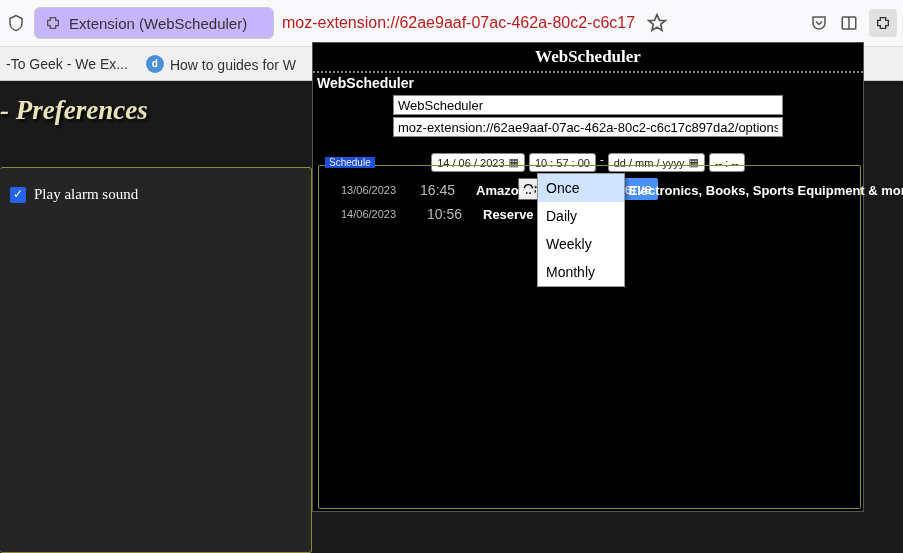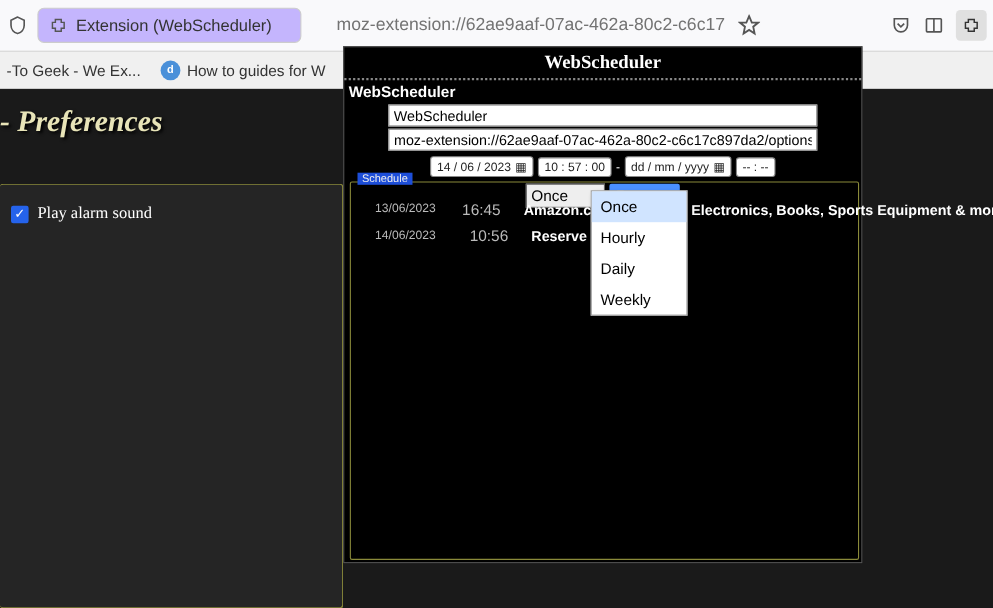--- a/index.html
+++ b/index.html
@@ -1,49 +1,49 @@
 <!DOCTYPE html>
 <html><head>
 <meta charset="utf-8">
 <style>
 * { box-sizing: border-box; margin: 0; padding: 0; }
 body { width: 903px; height: 553px; background: #1a1a1a; font-family: -apple-system, Arial, sans-serif; overflow: hidden; position: relative; }
 
 
 .toolbar { height: 47px; background: #f9f9fb; display: flex; align-items: center; padding: 0 6px; gap: 8px; border-bottom: 1px solid #ddd; }
 .addr-box { flex: 0 0 240px; height: 32px; background: #c4b5fd; border: 1px solid #ccc; border-radius: 6px; display: flex; align-items: center; padding: 0 8px; gap: 6px; font-size: 15px; color: #333; }
-.addr-url { font-size: 16px; color: #737373; margin-left: 24px; }
+.addr-url { font-size: 16px; color: #b91c1c; }
 .toolbar-icons { margin-left: auto; display: flex; gap: 10px; align-items: center; }
 .icon { width: 20px; height: 20px; display: inline-flex; align-items: center; justify-content: center; font-size: 18px; color: #444; }
 .ext-btn { width: 28px; height: 28px; background: #e0e0e0; border-radius: 4px; display: flex; align-items: center; justify-content: center; }
 
 
 .bookmarks { height: 34px; background: #f0f0f0; display: flex; align-items: center; padding: 0 6px; gap: 18px; font-size: 14px; color: #333; border-bottom: 1px solid #ccc; }
-.bm-item { display: flex; align-items: center; gap: 6px; }
+.bm-item { display: flex; align-items: flex-end; gap: 6px; }
 .bm-icon { width: 18px; height: 18px; border-radius: 50%; background: #4a90d9; display: inline-flex; align-items: center; justify-content: center; color: #fff; font-size: 10px; font-weight: bold; }
 
 
 .page { position: absolute; top: 81px; left: 0; right: 0; bottom: 0; background: #1a1a1a; }
 
 
 .prefs-head { position: absolute; top: 14px; left: 0; font-size: 27px; font-weight: bold; font-family: Georgia, serif; color: #e8e4b8; text-shadow: 2px 2px 3px #000; font-style: italic; }
 
 
 .prefs-box { position: absolute; top: 86px; left: 0; width: 312px; height: 386px; border: 1px solid #8a8a3a; border-radius: 3px; background: #252525; padding: 18px 10px; border-left: none; }
 .pref-row { display: flex; align-items: center; gap: 8px; color: #fff; font-size: 15px; font-family: Georgia, serif; }
 .chk { width: 16px; height: 16px; background: #2563eb; border-radius: 2px; display: inline-flex; align-items: center; justify-content: center; color: #fff; font-size: 12px; }
 
 
-.panel { position: absolute; top: 42px; left: 312px; width: 472px; height: 470px; background: #000; border: 1px solid #555; }
+.panel { position: absolute; top: 42px; left: 312px; width: 552px; height: 470px; background: #000; border: 1px solid #555; }
 .panel-title { text-align: center; color: #fff; font-weight: bold; font-size: 17px; padding: 4px 0; border-bottom: 2px dotted #888; font-family: Georgia, serif; }
 .panel-sub { color: #fff; font-size: 14px; font-weight: bold; padding: 2px 4px; }
 
 .inputs { display: flex; flex-direction: column; align-items: center; gap: 2px; padding: 2px 0; }
 .txt-input { width: 390px; height: 20px; background: #fff; border: 1px solid #888; font-size: 13px; padding: 0 4px; color: #000; }
-.date-row { display: flex; align-items: center; gap: 4px; justify-content: center; font-size: 11px; color: #fff; margin-top: 3px; }
+.date-row { display: flex; gap: 4px; justify-content: center; font-size: 11px; color: #fff; margin-top: 14px; }
 .date-in { background: #fff; border: 1px solid #888; border-radius: 3px; padding: 2px 5px; font-size: 11px; color: #222; display: inline-flex; align-items: center; gap: 4px; }
 .cal-icon { font-size: 11px; }
 .sep { color: #fff; }
 
 .freq-row { display: flex; align-items: center; gap: 4px; justify-content: center; margin-top: 4px; }
 .freq-select { width: 72px; height: 22px; background: #eee; border: 1px solid #666; font-size: 14px; padding: 0 4px; position: relative; display: flex; align-items: center; justify-content: space-between; }
 .reserve-btn { background: #4a90ff; color: #fff; border: none; padding: 3px 6px; font-size: 14px; border-radius: 2px; }
 
 .dropdown { position: absolute; top: 130px; left: 224px; width: 88px; background: #fff; border: 1px solid #999; box-shadow: 2px 2px 4px rgba(0,0,0,.4); }
 .dd-item { padding: 6px 8px; font-size: 14px; color: #000; }
@@ -162,17 +162,17 @@
     </div>
     <div class="sched-row">
       <span class="sched-date">14/06/2023</span>
       <span class="sched-time">10:56</span>
       <span class="sched-title">Reserve</span>
     </div>
   </div>
 
   <div class="dropdown">
     <div class="dd-item sel">Once</div>
-    <div class="dd-item">Hourly</div>
     <div class="dd-item">Daily</div>
     <div class="dd-item">Weekly</div>
+    <div class="dd-item">Monthly</div>
   </div>
 </div>
 
 </body></html>

